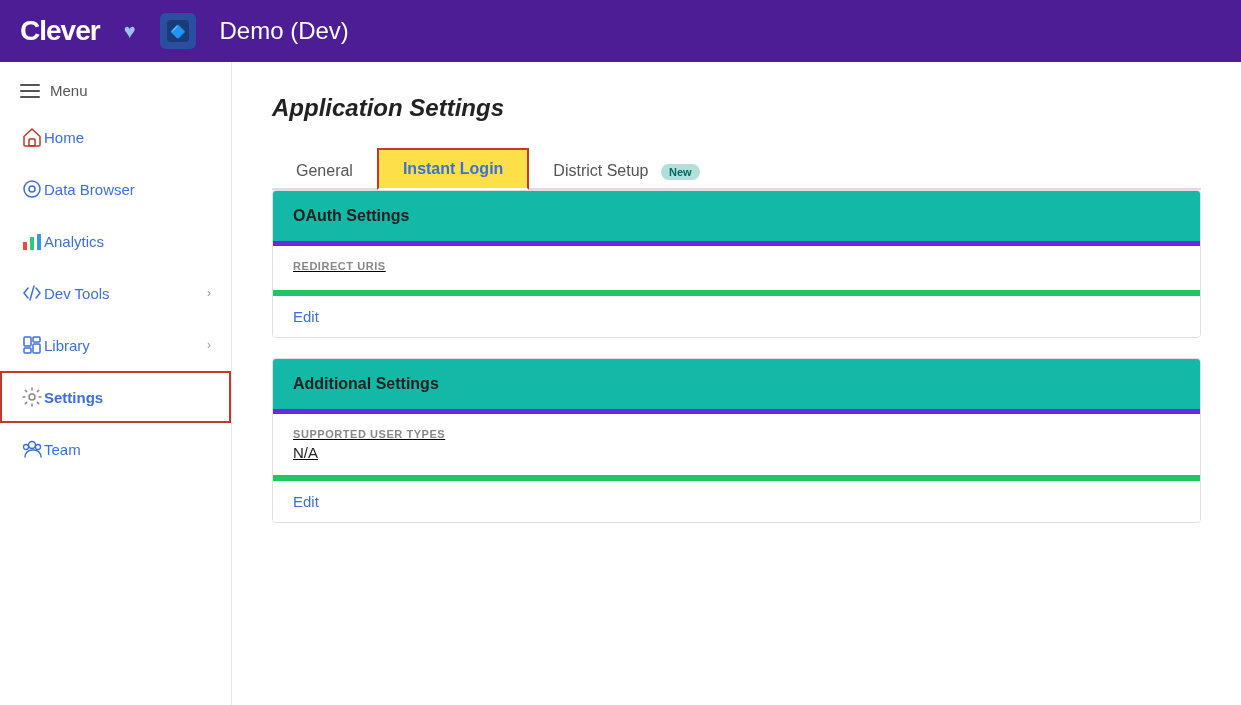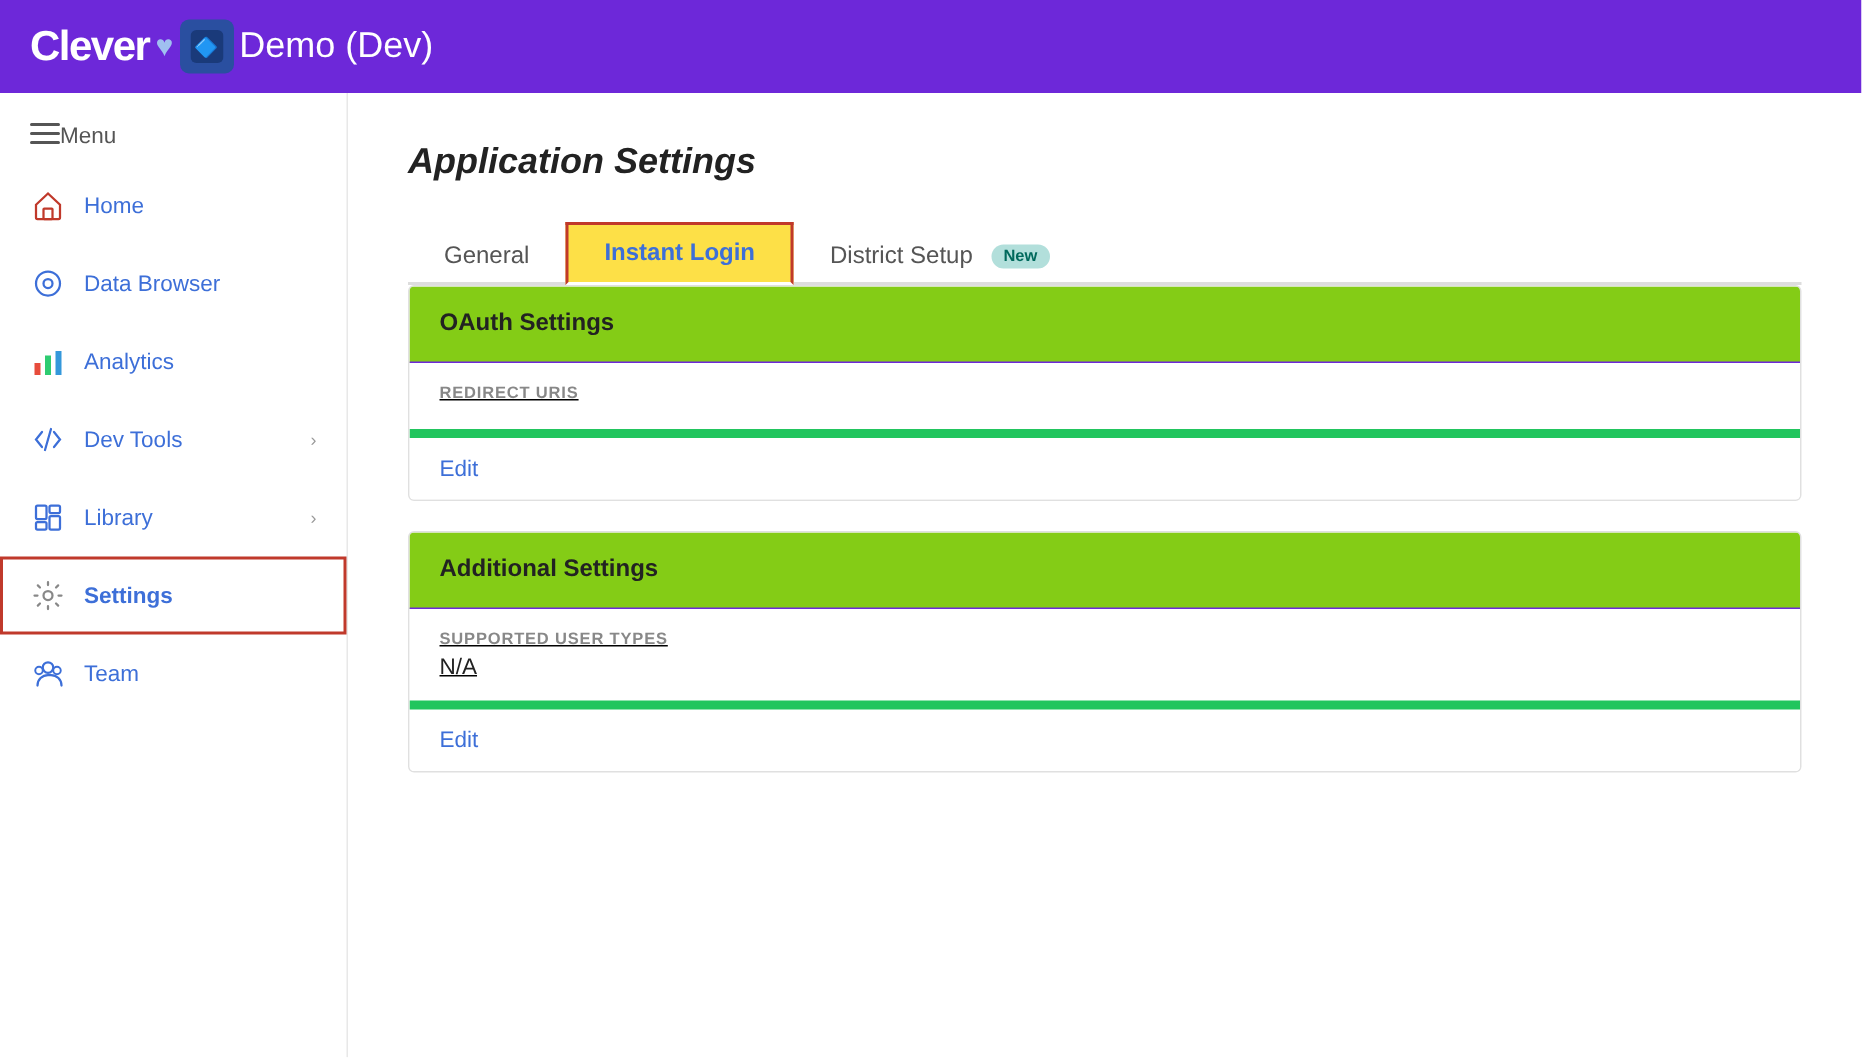--- a/index.html
+++ b/index.html
@@ -1,25 +1,25 @@
 <!DOCTYPE html>
 <html><head>
   <meta charset="utf-8">
   <style>
     * { box-sizing: border-box; margin: 0; padding: 0; }
     body { font-family: 'Segoe UI', Arial, sans-serif; display: flex; flex-direction: column; height: 705px; width: 1241px; overflow: hidden; background: #fff; }
 
     
     .header {
-      background: #6d28d9;
+      background: #4c1d95;
       height: 62px;
       display: flex;
       align-items: center;
       padding: 0 20px;
-      gap: 4px;
+      gap: 24px;
       flex-shrink: 0;
     }
     .header-logo {
       color: #fff;
       font-size: 28px;
       font-weight: 900;
       letter-spacing: -1px;
     }
     .header-heart {
       color: #a0c0f0;
@@ -50,29 +50,31 @@
     
     .sidebar {
       width: 232px;
       background: #fff;
       border-right: 1px solid #e8e8e8;
       flex-shrink: 0;
       padding-top: 8px;
     }
     .sidebar-menu-header {
       display: flex;
+      align-items: center;
+      gap: 10px;
       padding: 12px 20px;
       color: #555;
       font-size: 15px;
       cursor: pointer;
     }
     .sidebar-item {
       display: flex;
       align-items: center;
-      gap: 12px;
+      gap: 0;
       padding: 14px 20px;
       color: #3d6fd8;
       font-size: 15px;
       font-weight: 500;
       cursor: pointer;
       text-decoration: none;
       position: relative;
     }
     .sidebar-item.active {
       outline: 2px solid #c0392b;
@@ -146,22 +148,22 @@
       border: 1px solid #e0e0e0;
       border-radius: 4px;
       margin-bottom: 20px;
       overflow: hidden;
     }
     .section-card-header {
       padding: 16px 20px;
       font-size: 16px;
       font-weight: 600;
       color: #222;
-      border-bottom: 1px solid #6d28d9;
-      background: #84cc16;
+      border-bottom: 5px solid #6d28d9;
+      background: #14b8a6;
     }
     .section-card-body {
       background: #fff;
     }
     .field-row {
       padding: 14px 20px;
       border-bottom: 6px solid #22c55e;
       text-decoration: underline;
     }
     .field-label {

